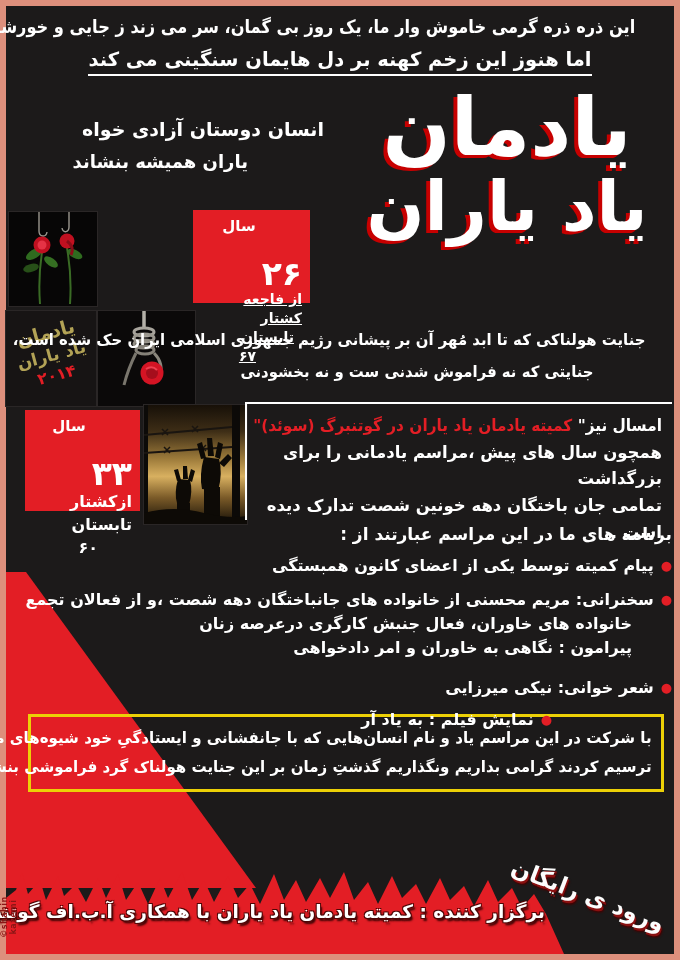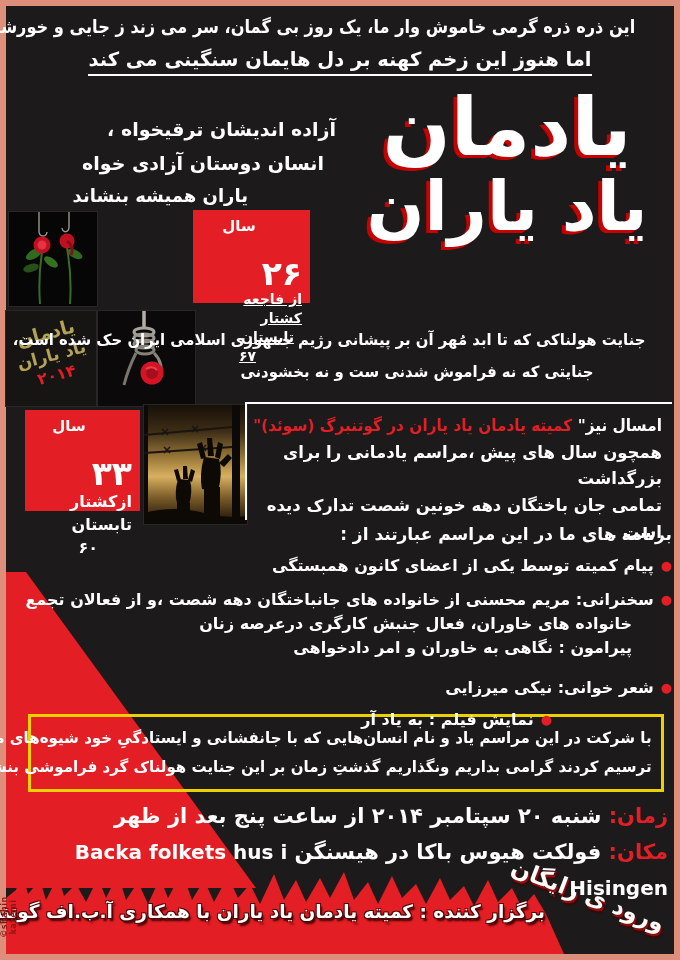--- a/index.html
+++ b/index.html
@@ -113,21 +113,20 @@
     <div class="l1">این ذره ذره گرمی خاموش وار ما، یک روز بی گمان، سر می زند ز جایی و خورشید می شود</div>
     <div><span class="l2">اما هنوز این زخم کهنه بر دل هایمان سنگینی می کند</span></div>
   </div>
 
   <div class="abs big-title">
     <div class="t1">یادمان</div>
     <div class="t2">یاد یاران</div>
   </div>
 
   <div class="abs subtitle">
-    <div class="s1">آزاده اندیشان ترقیخواه ،</div>
     <div class="s2">انسان دوستان آزادی خواه</div>
     <div class="s3">یاران همیشه بنشاند</div>
   </div>
 
   <div class="abs panel roses">
     <svg viewBox="0 0 88 94">
       <rect width="88" height="94" fill="#070606"></rect>
       <path d="M30,0 v19 c0,6 7,7 8,1" stroke="#9a968e" stroke-width="1.4" fill="none"></path>
       <path d="M60,0 v15 c0,5 -6,7 -7,1" stroke="#9a968e" stroke-width="1.4" fill="none"></path>
       <ellipse cx="25" cy="42" rx="9" ry="4.5" fill="#2f6b1f" transform="rotate(-32 25 42)"></ellipse>
@@ -261,31 +260,20 @@
     </div>
   </div>
 
   <div class="abs wedge"></div>
 
   <div class="abs ybox">
     <div>با شرکت در این مراسم یاد و نام انسان‌هایی که با جانفشانی و ایستادگیِ خود شیوه‌های مقاومت را</div>
     <div>ترسیم کردند  گرامی بداریم ونگذاریم گذشتِ زمان بر این جنایت هولناک گرد فراموشی بنشاند .</div>
   </div>
 
-  <div class="abs whenwhere">
-    <div>
-      <span class="lbl">زمان:</span>
-      <span>شنبه ۲۰ سپتامبر ۲۰۱۴  از  ساعت پنج بعد از ظهر</span>
-    </div>
-    <div>
-      <span class="lbl">مکان:</span>
-      <span>فولکت هیوس باکا در  هیسنگن</span>
-      <span class="latin">Backa folkets hus i Hisingen</span>
-    </div>
-  </div>
 
   <div class="abs flame">
     <svg viewBox="0 0 558 84" preserveAspectRatio="none">
       <path fill="#e31e25" d="M0,84 L0,28 L10,20 L16,2 L22,24 L34,10 L40,30 L52,6 L58,26 L70,14 L80,32 L92,8 L100,28 L112,4 L120,30 L132,12 L142,34 L154,8 L162,28 L176,2 L186,30 L198,10 L208,32 L222,6 L232,28 L244,14 L254,34 L268,4 L278,30 L290,10 L300,32 L314,8 L324,28 L338,2 L348,30 L362,12 L372,34 L386,6 L396,28 L410,14 L420,34 L434,8 L444,30 L458,16 L468,36 L482,10 L492,32 L506,18 L516,38 L528,24 L540,44 L558,84 Z"></path>
     </svg>
   </div>
   <div class="abs organizer">برگزار کننده : کمیته یادمان یاد یاران با همکاری آ.ب.اف  گوتنبرگ</div>
 
   <div class="abs free-entry">ورود ی رایگان</div>
 

